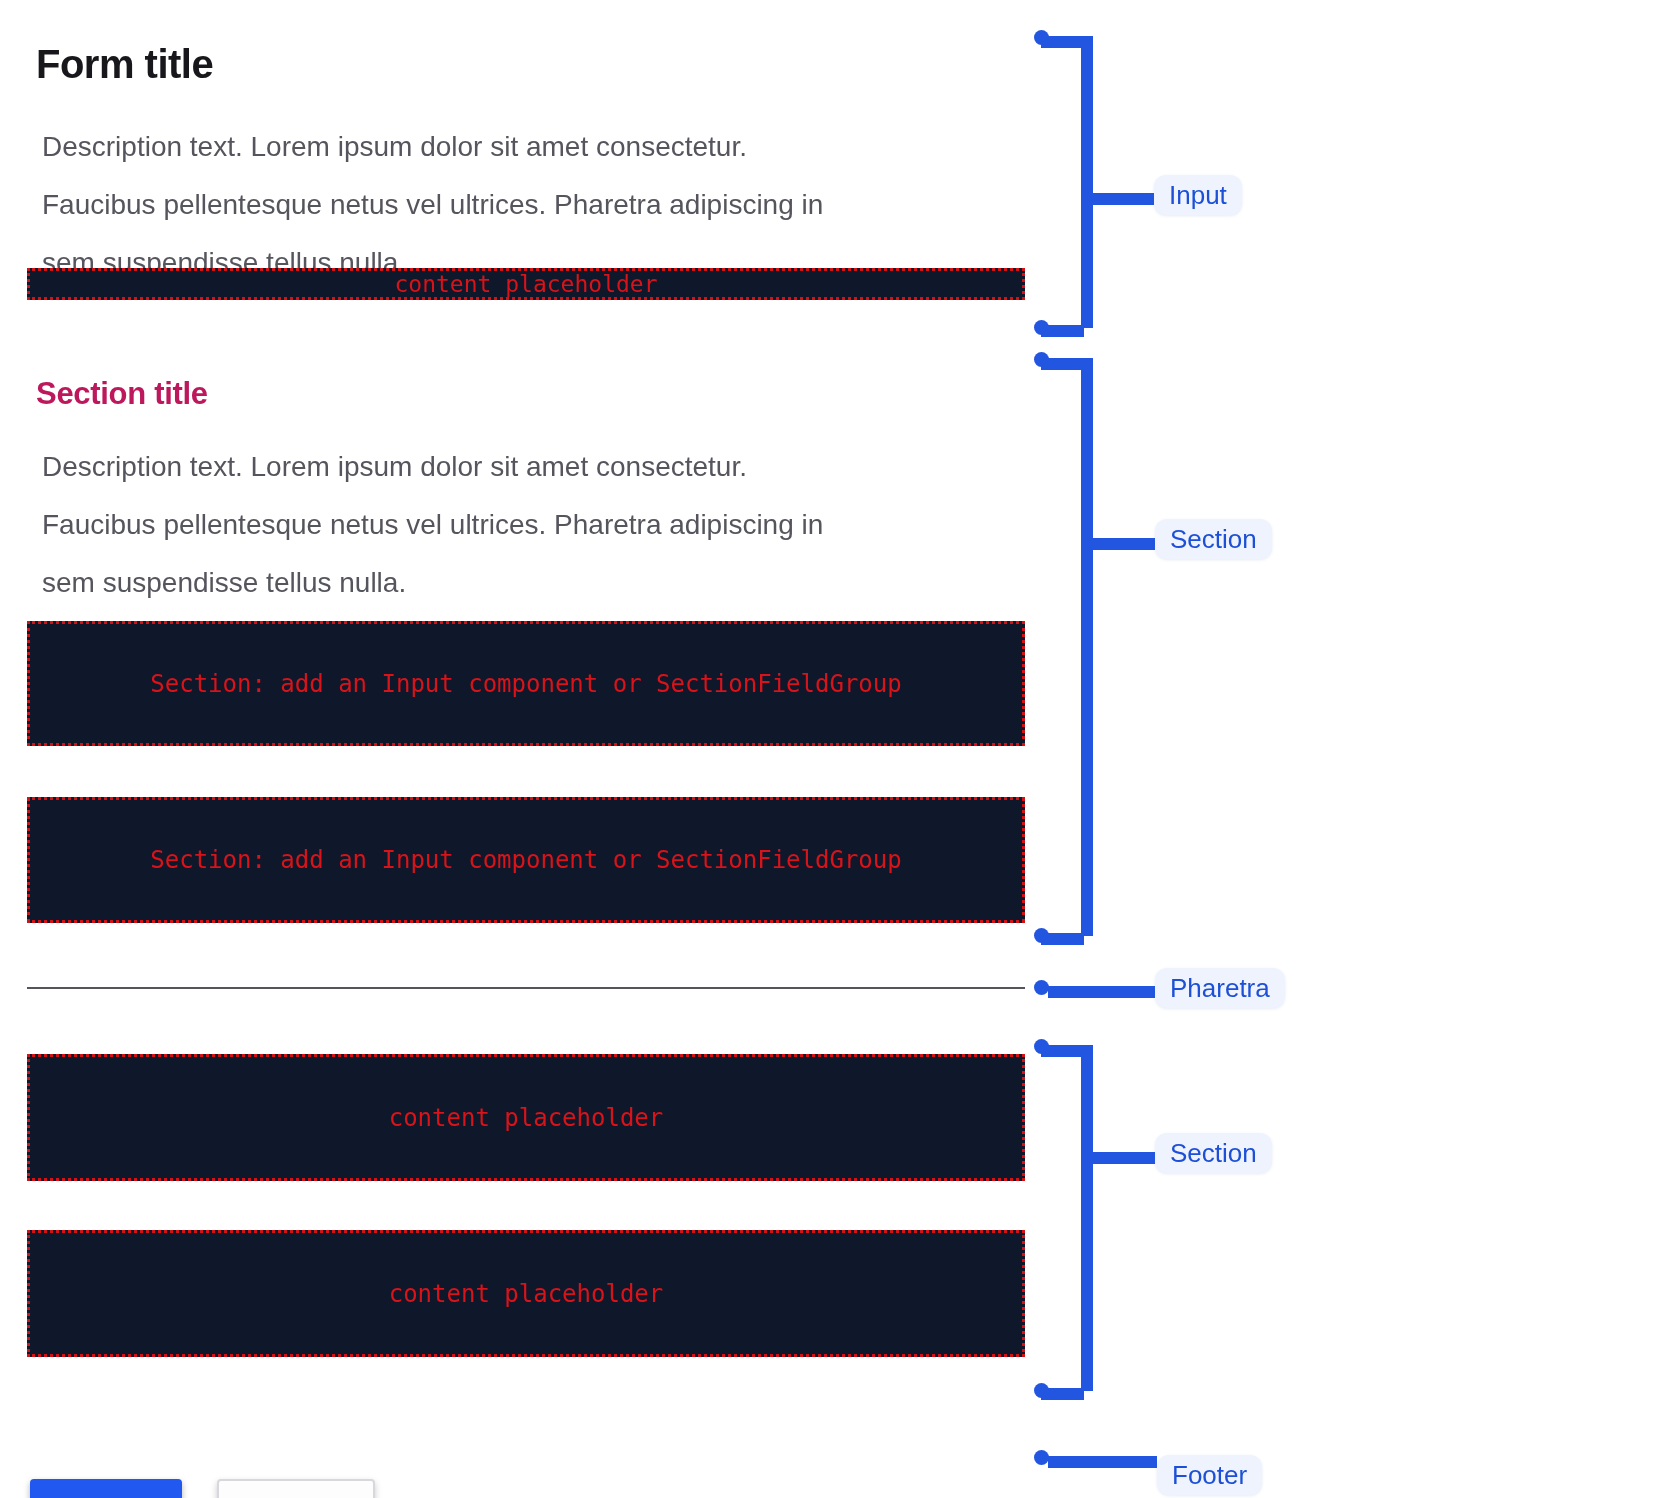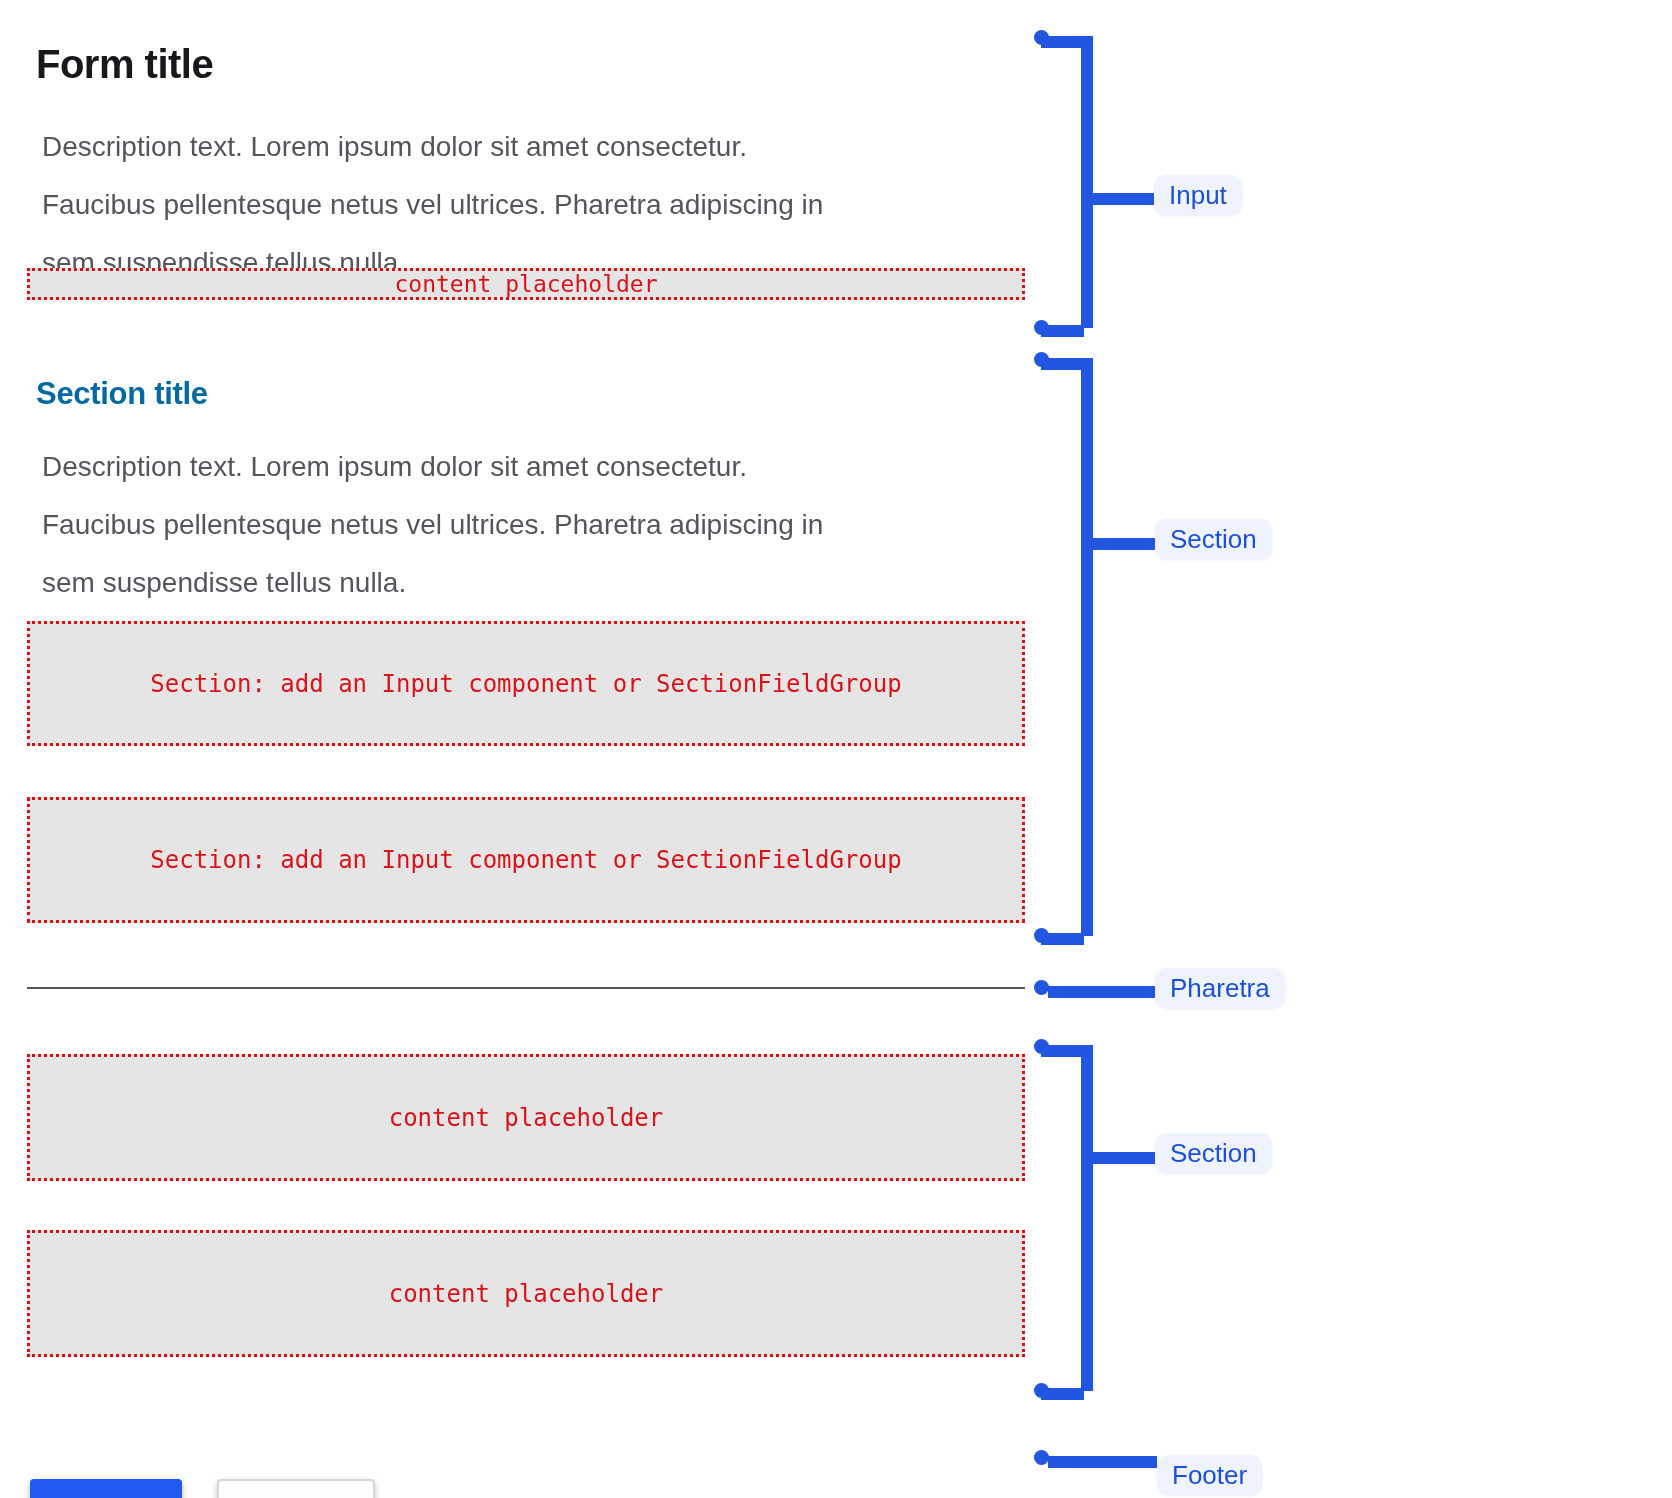--- a/index.html
+++ b/index.html
@@ -16,30 +16,30 @@
 
   
   .form-title {
     left: 18px; top: 22px;
     font-size: 40px; line-height: 48px; font-weight: 600;
     color: #17171c; letter-spacing: -0.5px;
   }
   .section-title {
     left: 18px; top: 356px;
     font-size: 31px; line-height: 40px; font-weight: 600;
-    color: #0369a1; letter-spacing: -0.3px;
+    color: #be185d; letter-spacing: -0.3px;
   }
   .desc { left: 18px; width: 930px; color: #55555d; }
   .desc-line { font-size: 28px; line-height: 46px; font-weight: 400; }
   .desc-header { top: 100px; }
   .desc-section { top: 420px; }
 
   .ph-box {
     left: 15px; width: 998px;
-    background: #e5e5e5;
+    background: #0f172a;
     border: 3px dotted #d31216;
     display: flex; align-items: center; justify-content: center;
     font-family: "DejaVu Sans Mono", monospace;
     font-size: 24px; color: #d8131a;
   }
   .ph-strip   { top: 256px;  height: 32px; font-size: 23px; }
   .ph-sec1-a  { top: 609px;  height: 125px; }
   .ph-sec1-b  { top: 785px;  height: 126px; }
   .ph-sec2-a  { top: 1042px; height: 127px; }
   .ph-sec2-b  { top: 1218px; height: 127px; }

